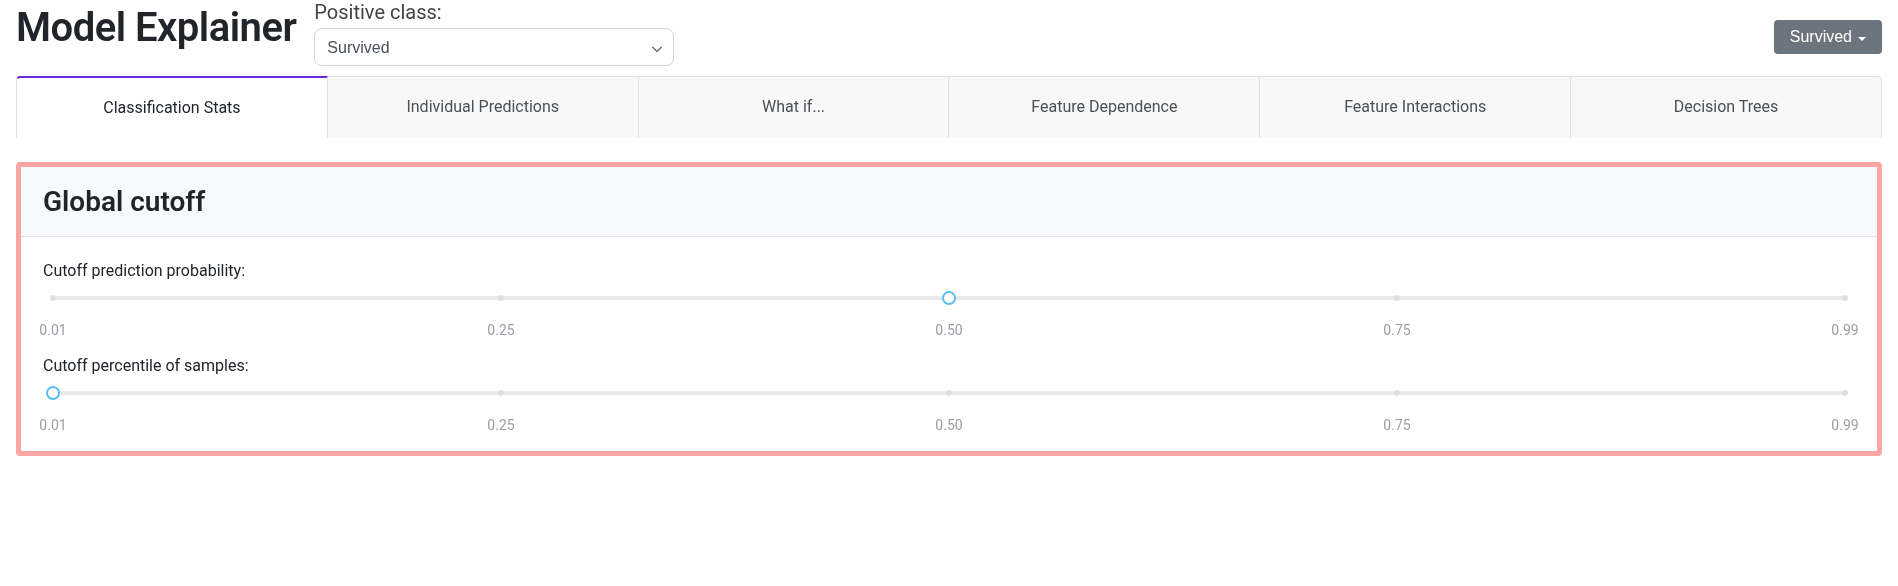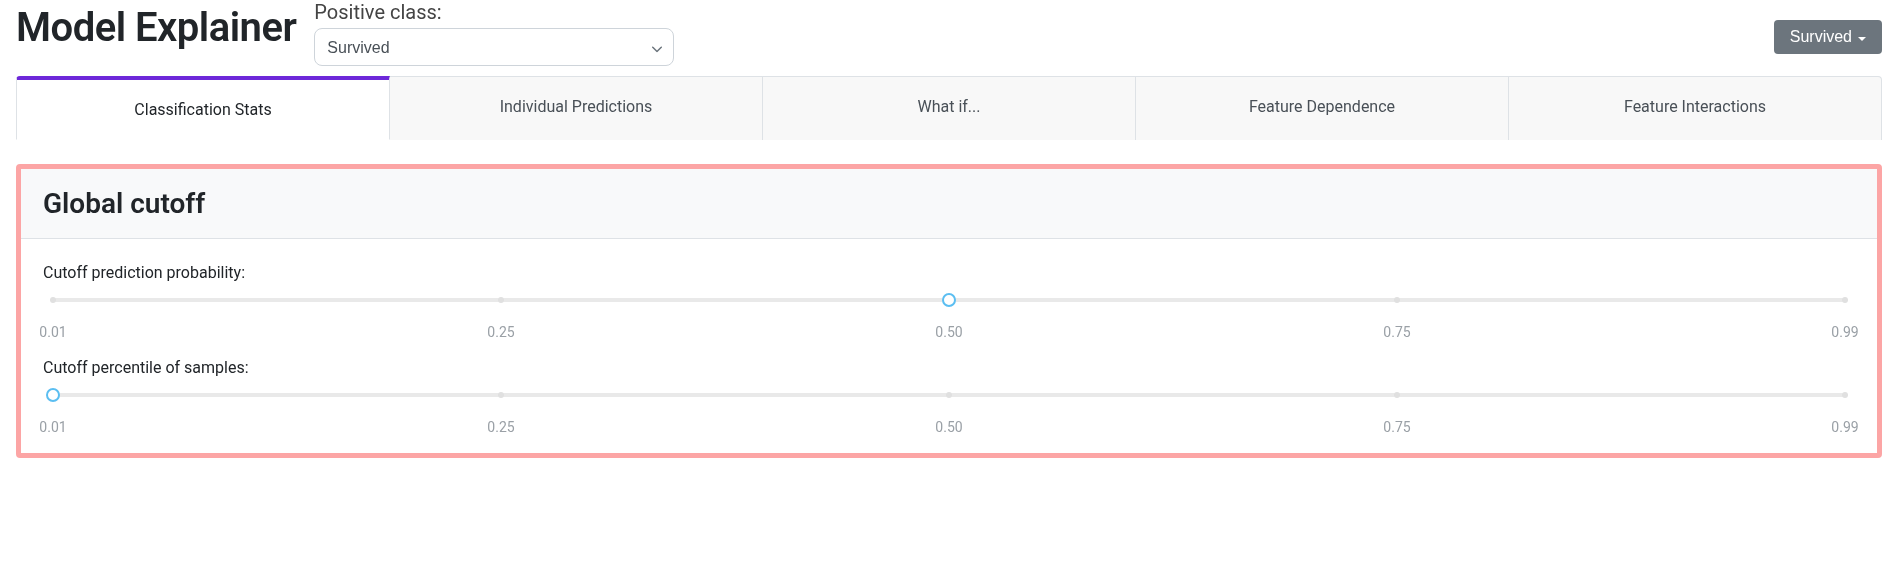--- a/index.html
+++ b/index.html
@@ -101,21 +101,21 @@
     }
     .tab:first-child {
       border-left: 1px solid #dee2e6;
       border-top-left-radius: 4px;
     }
     .tab:last-child {
       border-top-right-radius: 4px;
     }
     .tab.active {
       background: #ffffff;
-      border-top: 4px solid #6d28d9;
+      border-top: 2px solid #6d28d9;
       border-bottom: 1px solid #ffffff;
       color: #212529;
     }
     .card {
       margin-top: 24px;
       border: 5px solid #fca5a5;
       border-radius: 4px;
       background: #ffffff;
     }
     .card-header {
@@ -217,20 +217,21 @@
     </span>
   </button>
 </div>
 
 <div class="tabs" id="tabs-container">
     <div class="tab active">Classification Stats</div>
     <div class="tab">Individual Predictions</div>
     <div class="tab">What if...</div>
     <div class="tab">Feature Dependence</div>
     <div class="tab">Feature Interactions</div>
+    <div class="tab">Decision Trees</div>
   </div>
 
 <div class="card">
   <div class="card-header">
     <h2>Global cutoff</h2>
   </div>
   <div class="card-body" id="sliders-container">
       <div class="slider-group">
         <div class="slider-label">Cutoff prediction probability:</div>
         <div class="slider-container">

